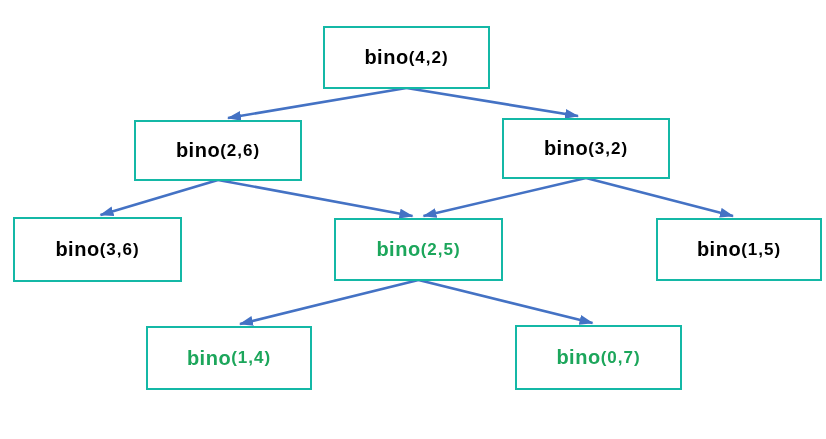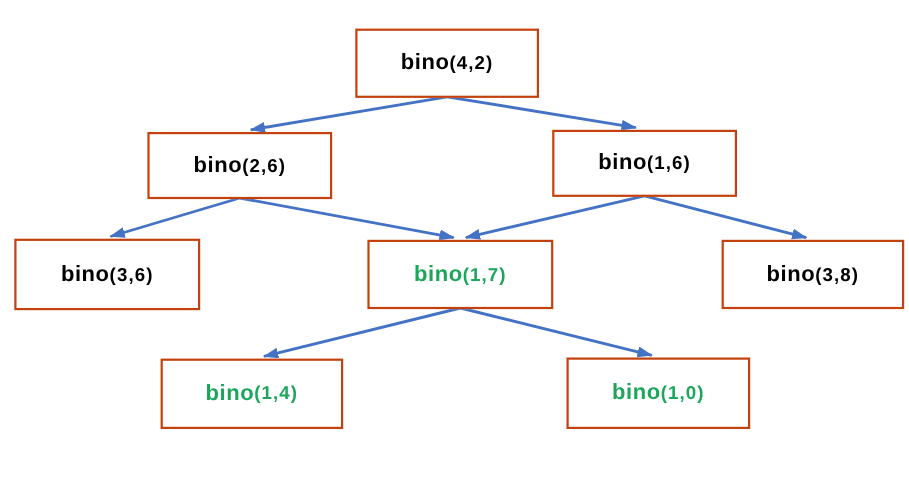--- a/index.html
+++ b/index.html
@@ -8,21 +8,21 @@
     width:826px;height:439px;
     background:#ffffff;
     font-family:"Liberation Sans", sans-serif;
     overflow:hidden;
   }
   .edges{position:absolute;left:0;top:0;width:826px;height:439px;}
   .node{
     position:absolute;
     box-sizing:border-box;
     background:#ffffff;
-    border:2px solid #c2410c;
+    border:2px solid #14b8a6;
     display:flex;
     align-items:center;
     justify-content:center;
     white-space:nowrap;
   }
   .node .fn{font-weight:bold;font-size:20px;letter-spacing:0.5px;}
   .node .args{font-weight:normal;font-size:17px;font-weight:600;letter-spacing:1px;}
   
   #node-n42{left:323px;top:26px;width:167px;height:63px;}
   #node-n31{left:134px;top:120px;width:168px;height:61px;}
@@ -56,35 +56,35 @@
   <div class="node" id="node-n42" style="color: rgb(0, 0, 0);">
     <span class="fn">bino</span>
       <span class="args">(4,2)</span>
   </div>
   <div class="node" id="node-n31" style="color: rgb(0, 0, 0);">
     <span class="fn">bino</span>
       <span class="args">(2,6)</span>
   </div>
   <div class="node" id="node-n32" style="color: rgb(0, 0, 0);">
     <span class="fn">bino</span>
-      <span class="args">(1,6)</span>
+      <span class="args">(3,2)</span>
   </div>
   <div class="node" id="node-n20" style="color: rgb(0, 0, 0);">
     <span class="fn">bino</span>
       <span class="args">(3,6)</span>
   </div>
   <div class="node" id="node-n21" style="color: rgb(28, 166, 91);">
     <span class="fn">bino</span>
-      <span class="args">(1,7)</span>
+      <span class="args">(2,5)</span>
   </div>
   <div class="node" id="node-n22" style="color: rgb(0, 0, 0);">
     <span class="fn">bino</span>
-      <span class="args">(3,8)</span>
+      <span class="args">(1,5)</span>
   </div>
   <div class="node" id="node-n10" style="color: rgb(28, 166, 91);">
     <span class="fn">bino</span>
       <span class="args">(1,4)</span>
   </div>
   <div class="node" id="node-n11" style="color: rgb(28, 166, 91);">
     <span class="fn">bino</span>
-      <span class="args">(1,0)</span>
+      <span class="args">(0,7)</span>
   </div>
 </div>
 
 </body></html>

